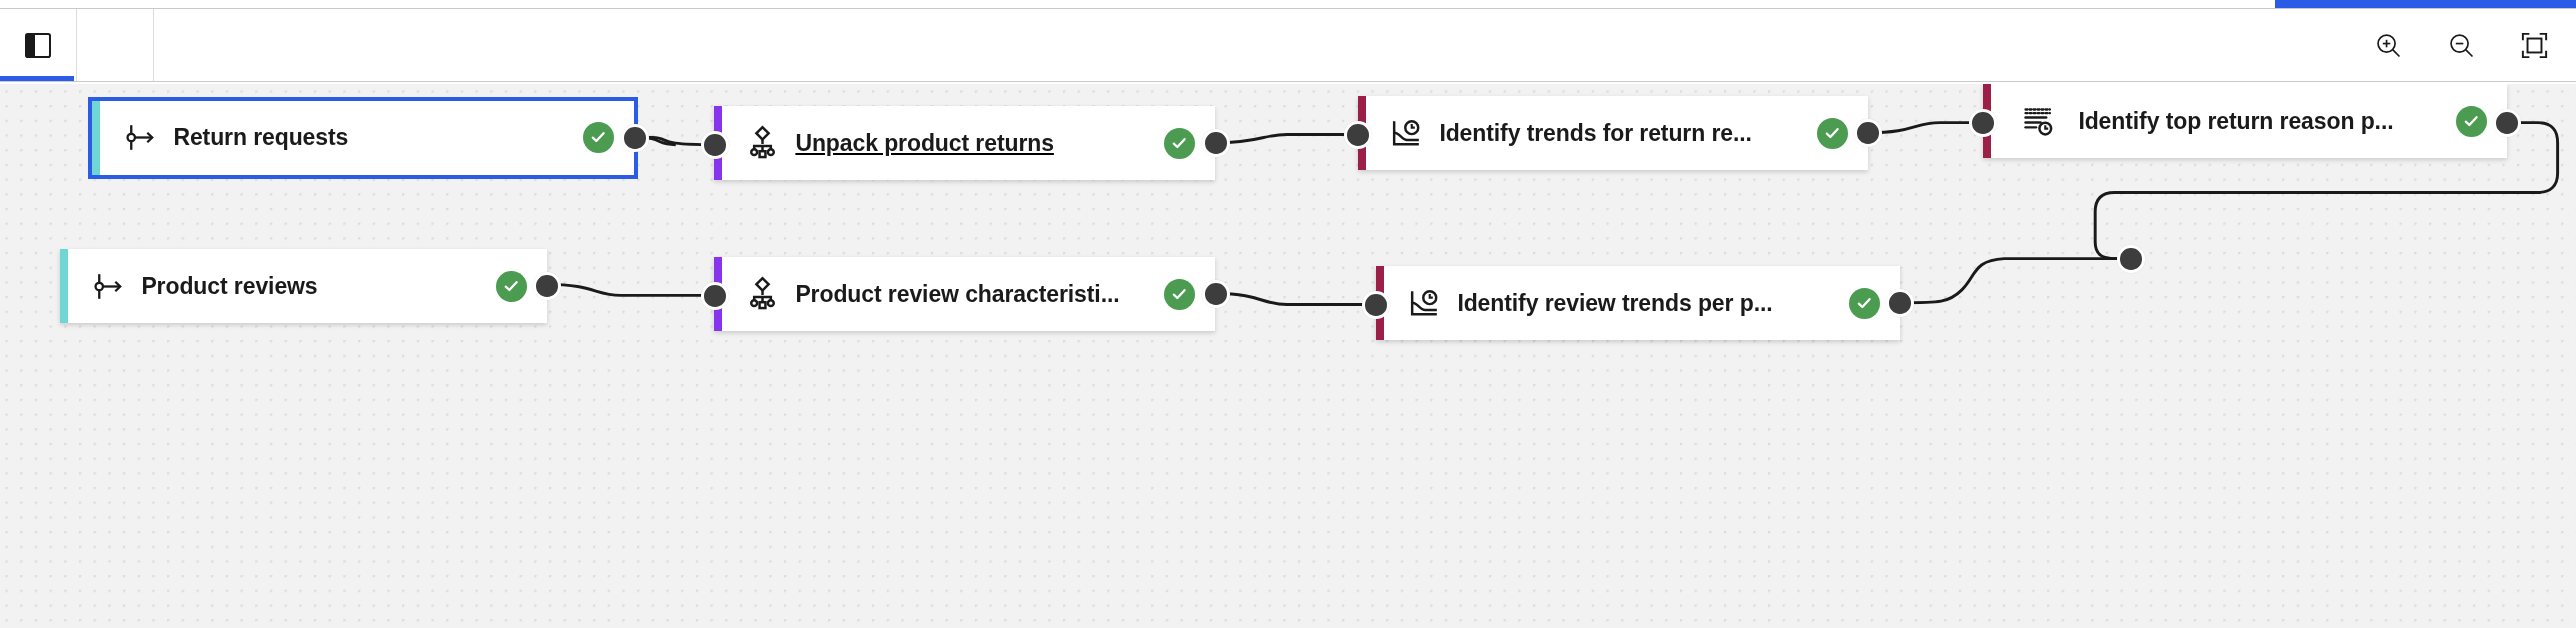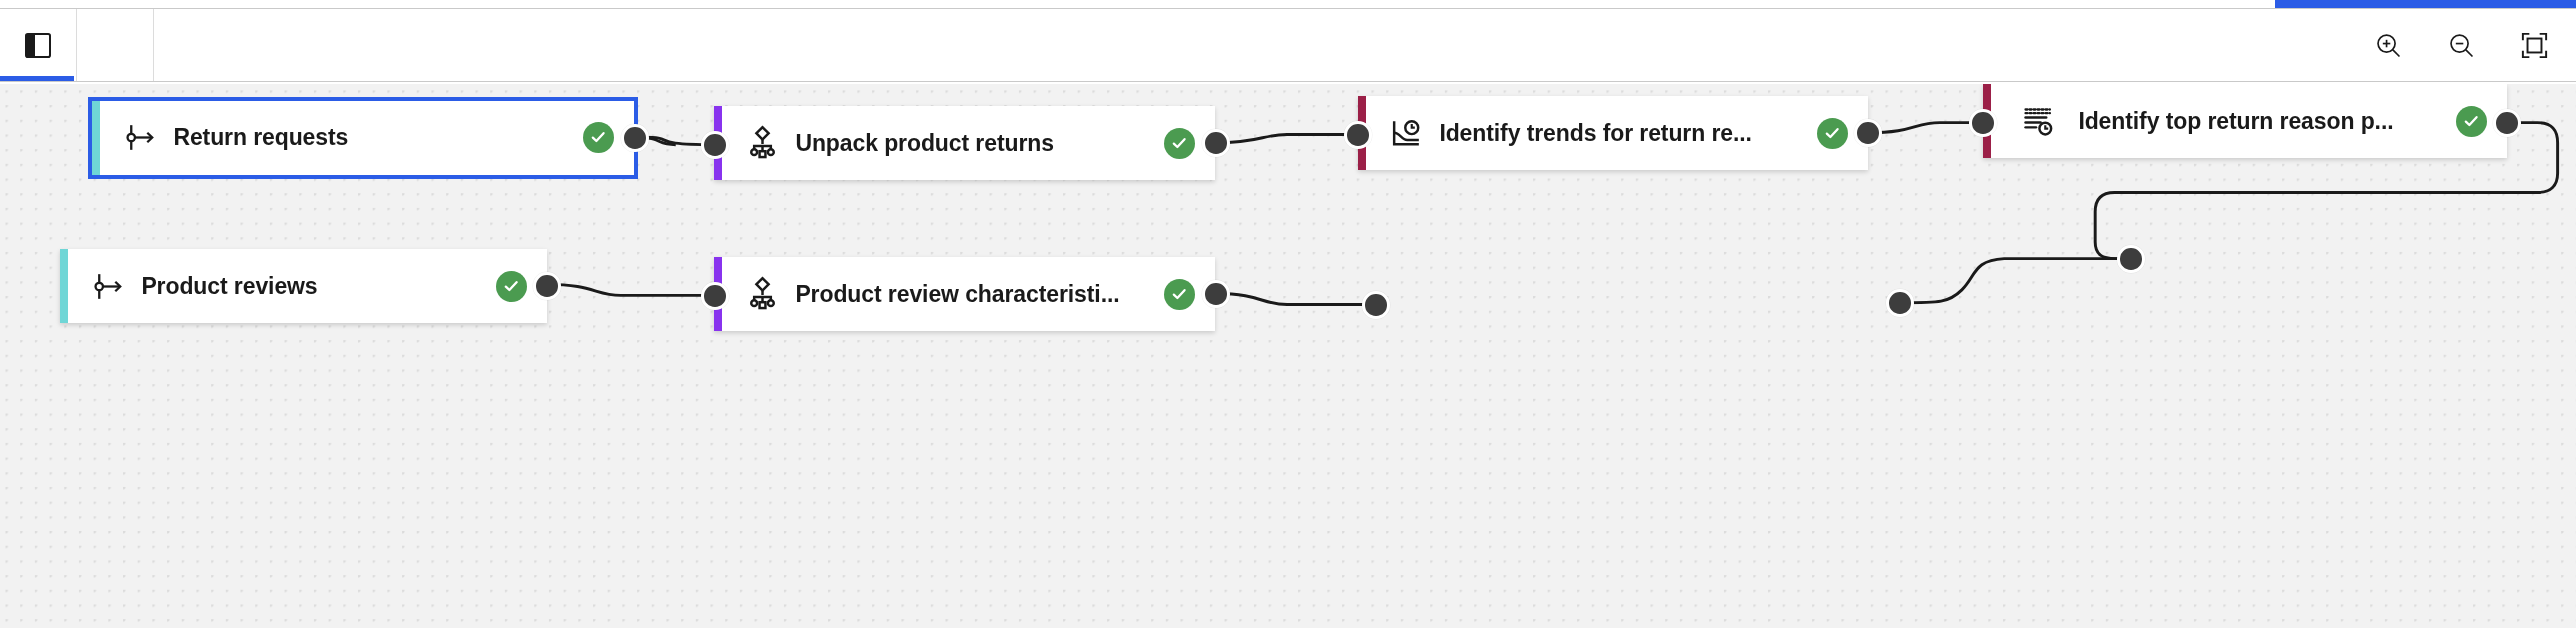--- a/index.html
+++ b/index.html
@@ -299,21 +299,21 @@
       </div>
       <div class="node-label">Return requests</div>
       <div class="node-status">
         <svg width="18.4" height="18.4" viewBox="0 0 24 24" fill="none">
           <path d="M5 12.6 L9.6 17 L19 6.8" stroke="#ffffff" stroke-width="3" stroke-linecap="round" stroke-linejoin="round"></path>
         </svg>
       </div>
     </div>
     <div class="port" style="left:621px; top:40px;"></div>
 
-    <div class="node" style="left:714px; top:22px; width:501px;">
+    <div class="node" style="left:714px; top:22px; width:501px;text-decoration:underline;">
       <div class="node-accent" style="background:#8833ee;"></div>
       <div class="node-icon">
         <svg width="37" height="37" viewBox="0 0 24 24" fill="none">
           <rect x="9.2" y="2.6" width="5.6" height="5.6" stroke="#1a1a1a" stroke-width="1.6" transform="rotate(45 12 5.4)"></rect>
           <path d="M12 9.4 V12.4 M6.6 16 V13.6 H17.4 V16" stroke="#1a1a1a" stroke-width="1.6"></path>
           <circle cx="6.6" cy="17.6" r="1.9" stroke="#1a1a1a" stroke-width="1.6"></circle>
           <circle cx="17.4" cy="17.6" r="1.9" stroke="#1a1a1a" stroke-width="1.6"></circle>
           <rect x="10.1" y="17" width="3.8" height="3.8" stroke="#1a1a1a" stroke-width="1.6"></rect>
           <path d="M12 13.6 V17" stroke="#1a1a1a" stroke-width="1.6"></path>
         </svg>
@@ -409,20 +409,37 @@
       <div class="node-label">Product review characteristi...</div>
       <div class="node-status">
         <svg width="18.4" height="18.4" viewBox="0 0 24 24" fill="none">
           <path d="M5 12.6 L9.6 17 L19 6.8" stroke="#ffffff" stroke-width="3" stroke-linecap="round" stroke-linejoin="round"></path>
         </svg>
       </div>
     </div>
     <div class="port" style="left:701px; top:198px;"></div>
     <div class="port" style="left:1202px; top:196px;"></div>
 
+    <div class="node" style="left:1376px; top:182px; width:524px;">
+      <div class="node-accent" style="background:#9b1f47;"></div>
+      <div class="node-icon">
+        <svg width="37" height="37" viewBox="0 0 24 24" fill="none">
+          <path d="M4 4 V19 H20" stroke="#1a1a1a" stroke-width="1.6"></path>
+          <path d="M4 11.5 C7.5 11.5 9 16.2 12.4 16.2 H20" stroke="#1a1a1a" stroke-width="1.6"></path>
+          <circle cx="15.4" cy="8.2" r="4.2" stroke="#1a1a1a" stroke-width="1.6" fill="#fff"></circle>
+          <path d="M15.4 5.8 V8.2 H17.4" stroke="#1a1a1a" stroke-width="1.4"></path>
+        </svg>
+      </div>
+      <div class="node-label">Identify review trends per p...</div>
+      <div class="node-status">
+        <svg width="18.4" height="18.4" viewBox="0 0 24 24" fill="none">
+          <path d="M5 12.6 L9.6 17 L19 6.8" stroke="#ffffff" stroke-width="3" stroke-linecap="round" stroke-linejoin="round"></path>
+        </svg>
+      </div>
+    </div>
     <div class="port" style="left:1362px; top:207px;"></div>
     <div class="port" style="left:1886px; top:205px;"></div>
 
     <div class="port" style="left:2117px; top:161px;"></div>
 
   </div>
 </div>
 
 
 </body></html>

